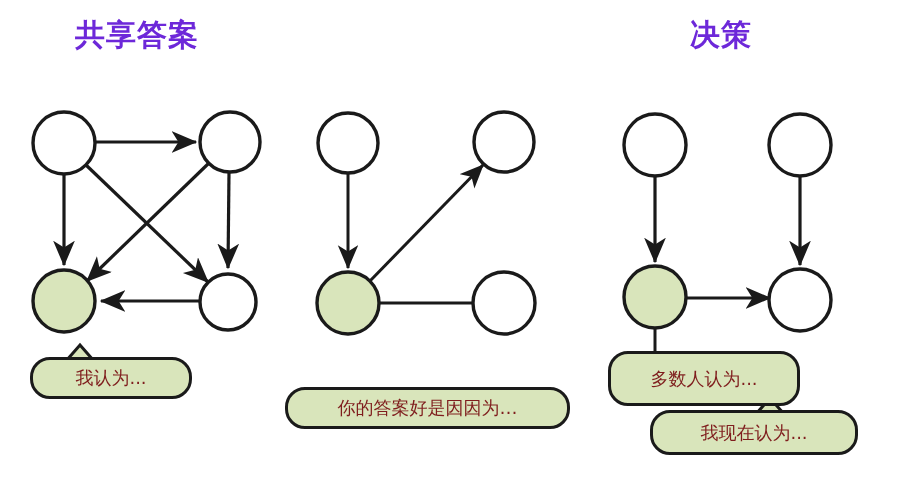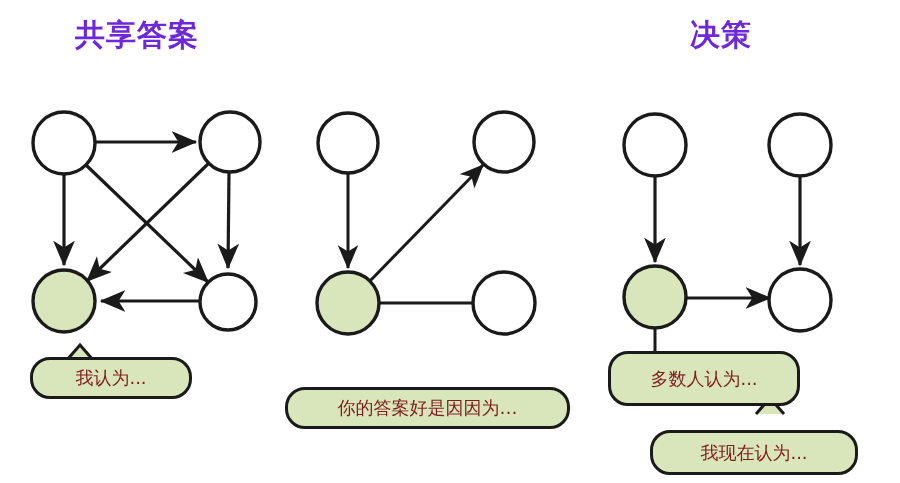--- a/index.html
+++ b/index.html
@@ -50,21 +50,21 @@
     line-height: 1;
     display: flex;
     align-items: center;
     justify-content: center;
     padding: 0 12px;
     white-space: nowrap;
   }
   #bubble-1 { left: 30px;  top: 357px; width: 162px; height: 42px; }
   #bubble-2 { left: 285px; top: 360px; width: 285px; height: 42px; margin-top: 27px; }
   #bubble-3 { left: 608px; top: 351px; width: 192px; height: 55px; }
-  #bubble-4 { left: 650px; top: 410px; width: 208px; height: 45px; margin-top: 20px; }
+  #bubble-4 { left: 650px; top: 410px; width: 208px; height: 45px; }
 </style>
 </head>
 <body>
 
 <div id="page">
 
   <div class="panel-title" id="title-1">共享答案</div>
   <div class="panel-title" id="title-3">决策</div>
 
   <svg class="graph-layer" viewBox="0 0 900 483">

